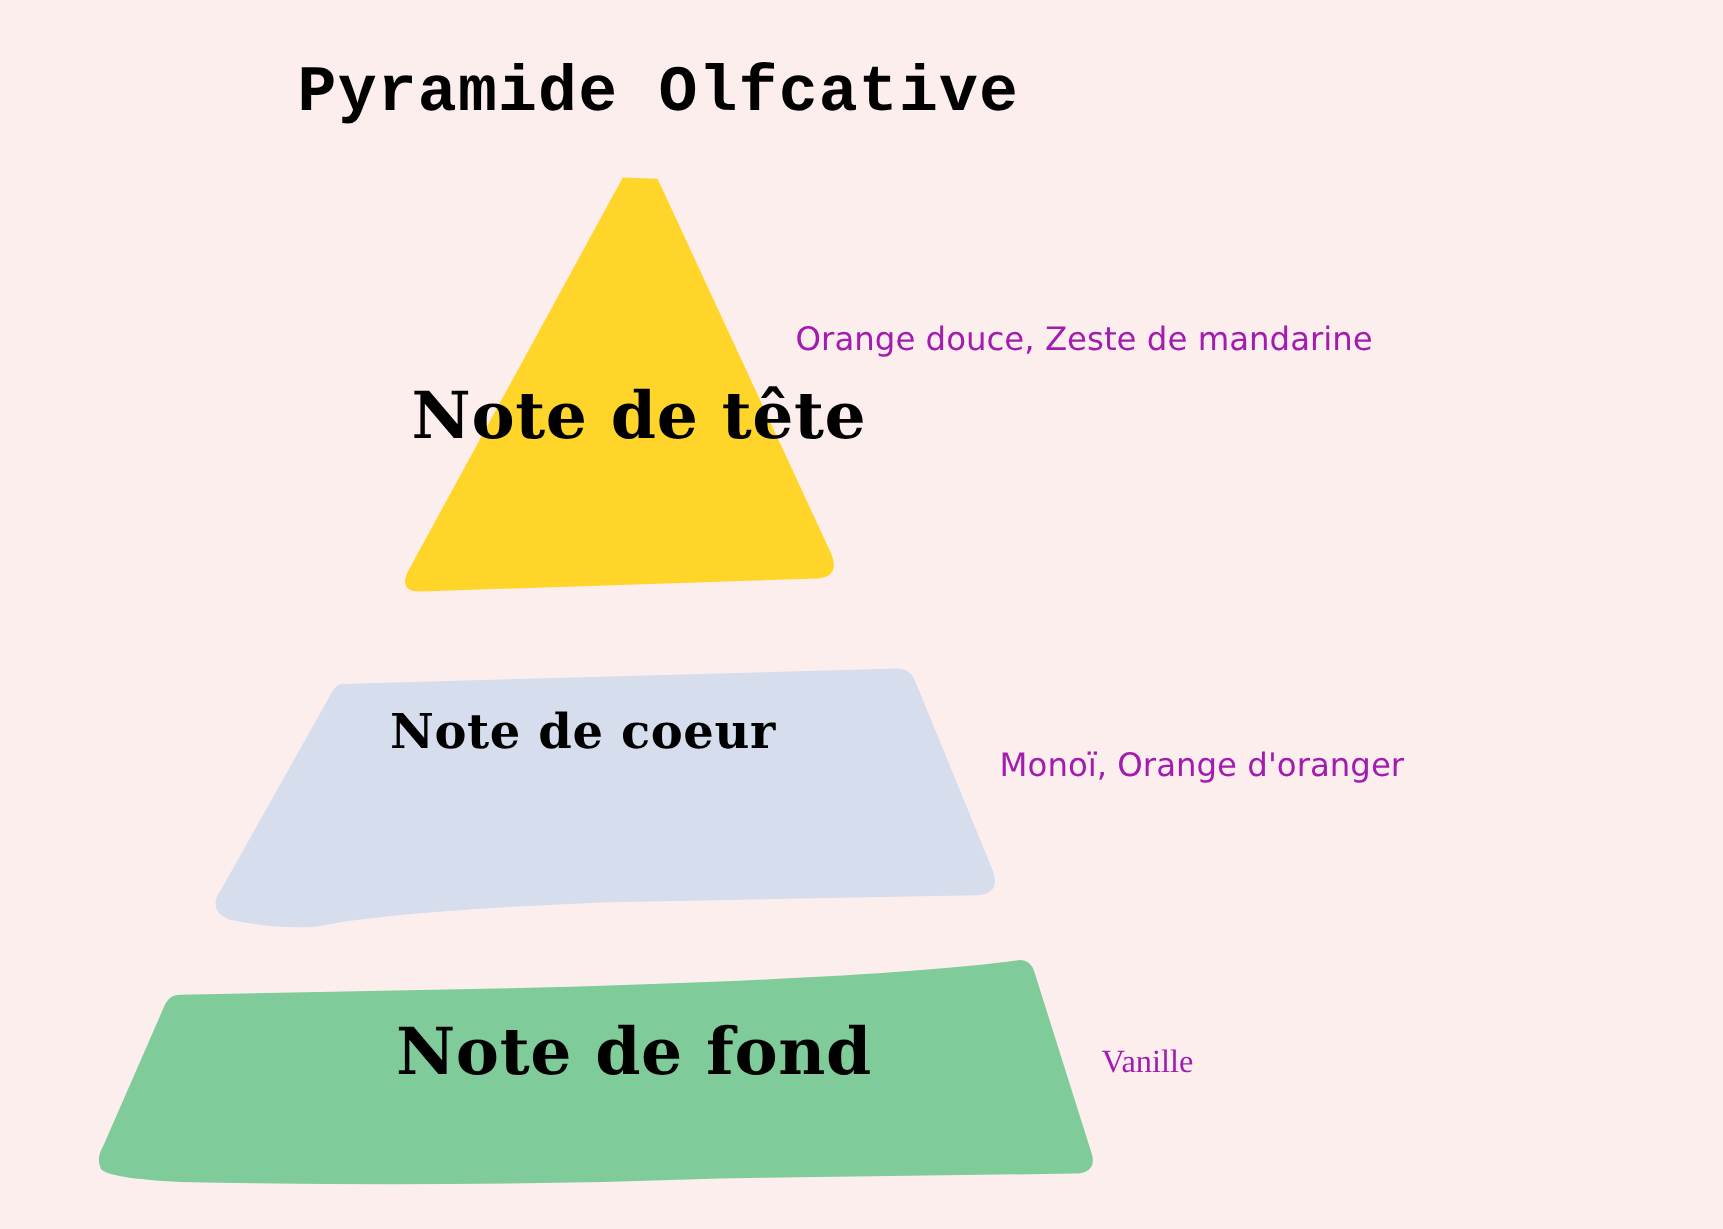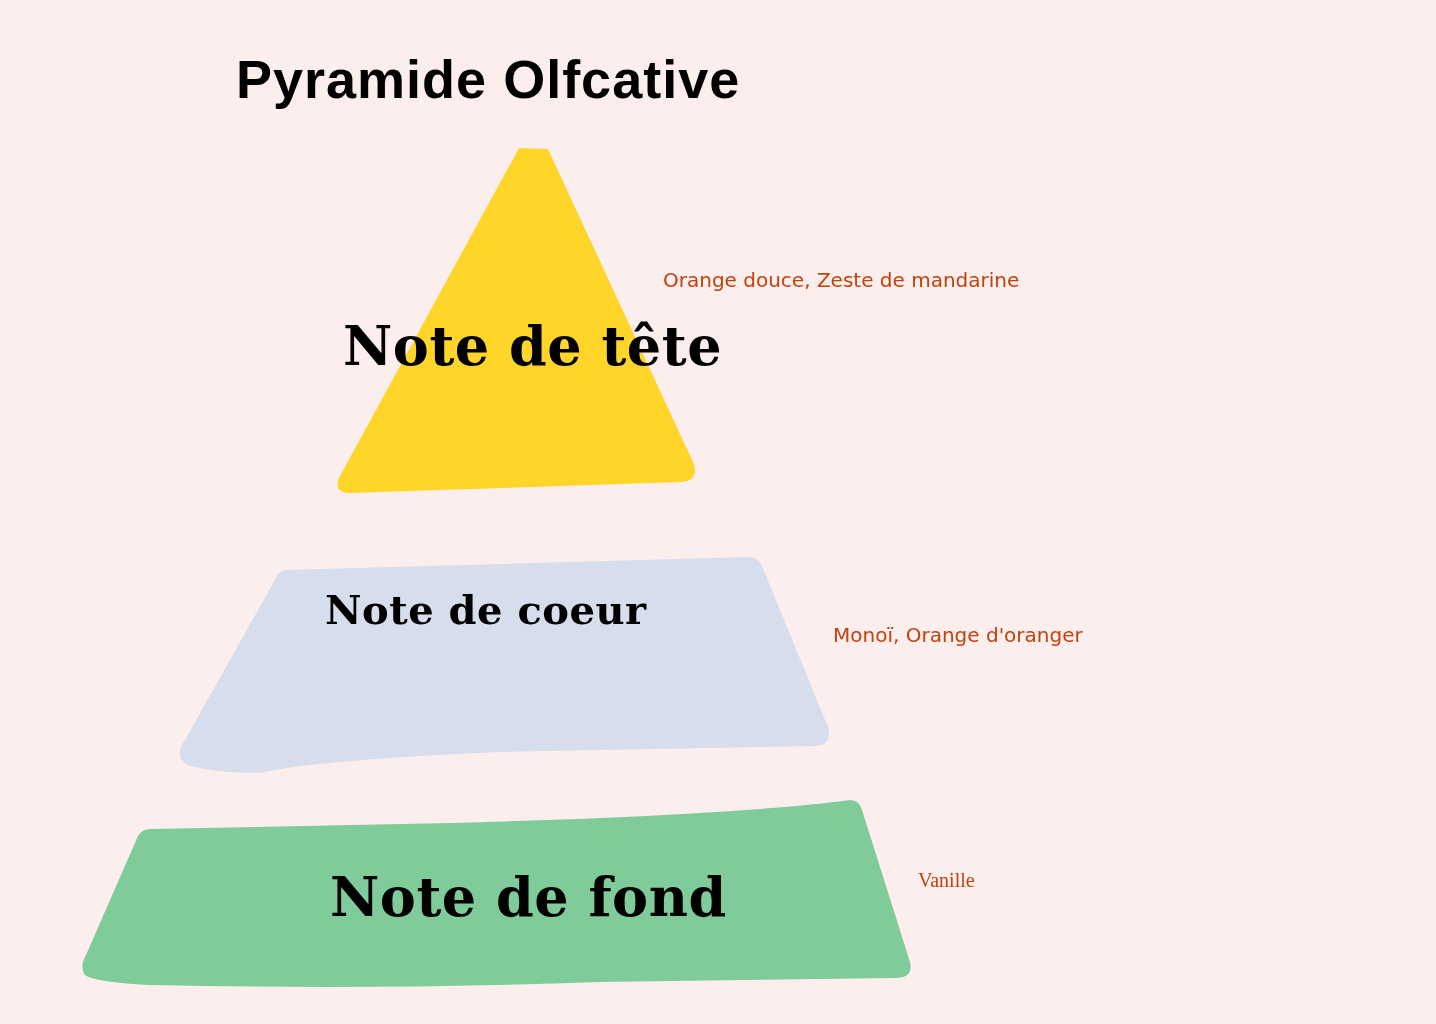--- a/index.html
+++ b/index.html
@@ -4,45 +4,45 @@
   <style>
     html, body { margin: 0; padding: 0; }
     body {
       width: 1436px; height: 1024px;
       background: #fdeeee;
       position: relative; overflow: hidden;
       font-family: "Liberation Sans", sans-serif;
     }
     .shapes { position: absolute; left: 0; top: 0; width: 1436px; height: 1024px; }
     .title {
-      position: absolute; left: 236px; top: 48px;
-      font-family: Liberation Sans, sans-serif; font-weight: bold;
+      position: absolute; left: 248px; top: 48px;
+      font-family: Liberation Mono, monospace; font-weight: bold;
       font-size: 54px; color: #000; letter-spacing: 1px;
       white-space: nowrap;
     }
     .tier-label {
       position: absolute; font-family: "DejaVu Serif", serif; font-weight: bold;
       color: #000; white-space: nowrap; letter-spacing: 0.5px;
     }
     .note-text {
       position: absolute; font-family: "DejaVu Sans", sans-serif;
-      font-size: 20px; color: #c2410c; white-space: nowrap;
+      font-size: 27px; color: #a21caf; white-space: nowrap;
     }
   </style>
 </head>
 <body>
 
 <svg class="shapes" viewBox="0 0 1436 1024" xmlns="http://www.w3.org/2000/svg">
   <path d="M519 148 L548 149 L693 462 Q700 480 682 482 L350 493 Q332 493 340 476 Z" fill="#ffd52a"></path>
   <path d="M285 570 L748 557 Q758 557 762 566 L828 727 Q833 745 815 746 L500 752 Q320 760 265 772 Q230 775 190 766 Q172 758 185 740 L276 578 Q280 570 285 570 Z" fill="#d6ddec"></path>
   <path d="M150 829 L450 823 Q740 815 850 800 Q859 800 862 810 L910 962 Q914 978 895 978 L600 982 Q380 990 150 985 Q90 982 84 974 Q80 965 86 955 L138 836 Q142 829 150 829 Z" fill="#7fcc9a"></path>
 </svg>
 
 <div class="title">Pyramide Olfcative</div>
 
 <div class="tier-label" style="left:343px; top:314px; font-size:54px;">Note de tête</div>
 <div class="note-text" style="left:663px; top:268px;">Orange douce, Zeste de mandarine</div>
 
 <div class="tier-label" style="left:325px; top:586px; font-size:40px;">Note de coeur</div>
 <div class="note-text" style="left:833px; top:623px;">Monoï, Orange d'oranger</div>
 
-<div class="tier-label" style="left:330px; top:844px; font-size:54px;margin-top:21px;">Note de fond</div>
+<div class="tier-label" style="left:330px; top:844px; font-size:54px;">Note de fond</div>
 <div class="note-text" style="left:918px; top:869px;font-family:Liberation Serif, serif;">Vanille</div>
 
 </body></html>

